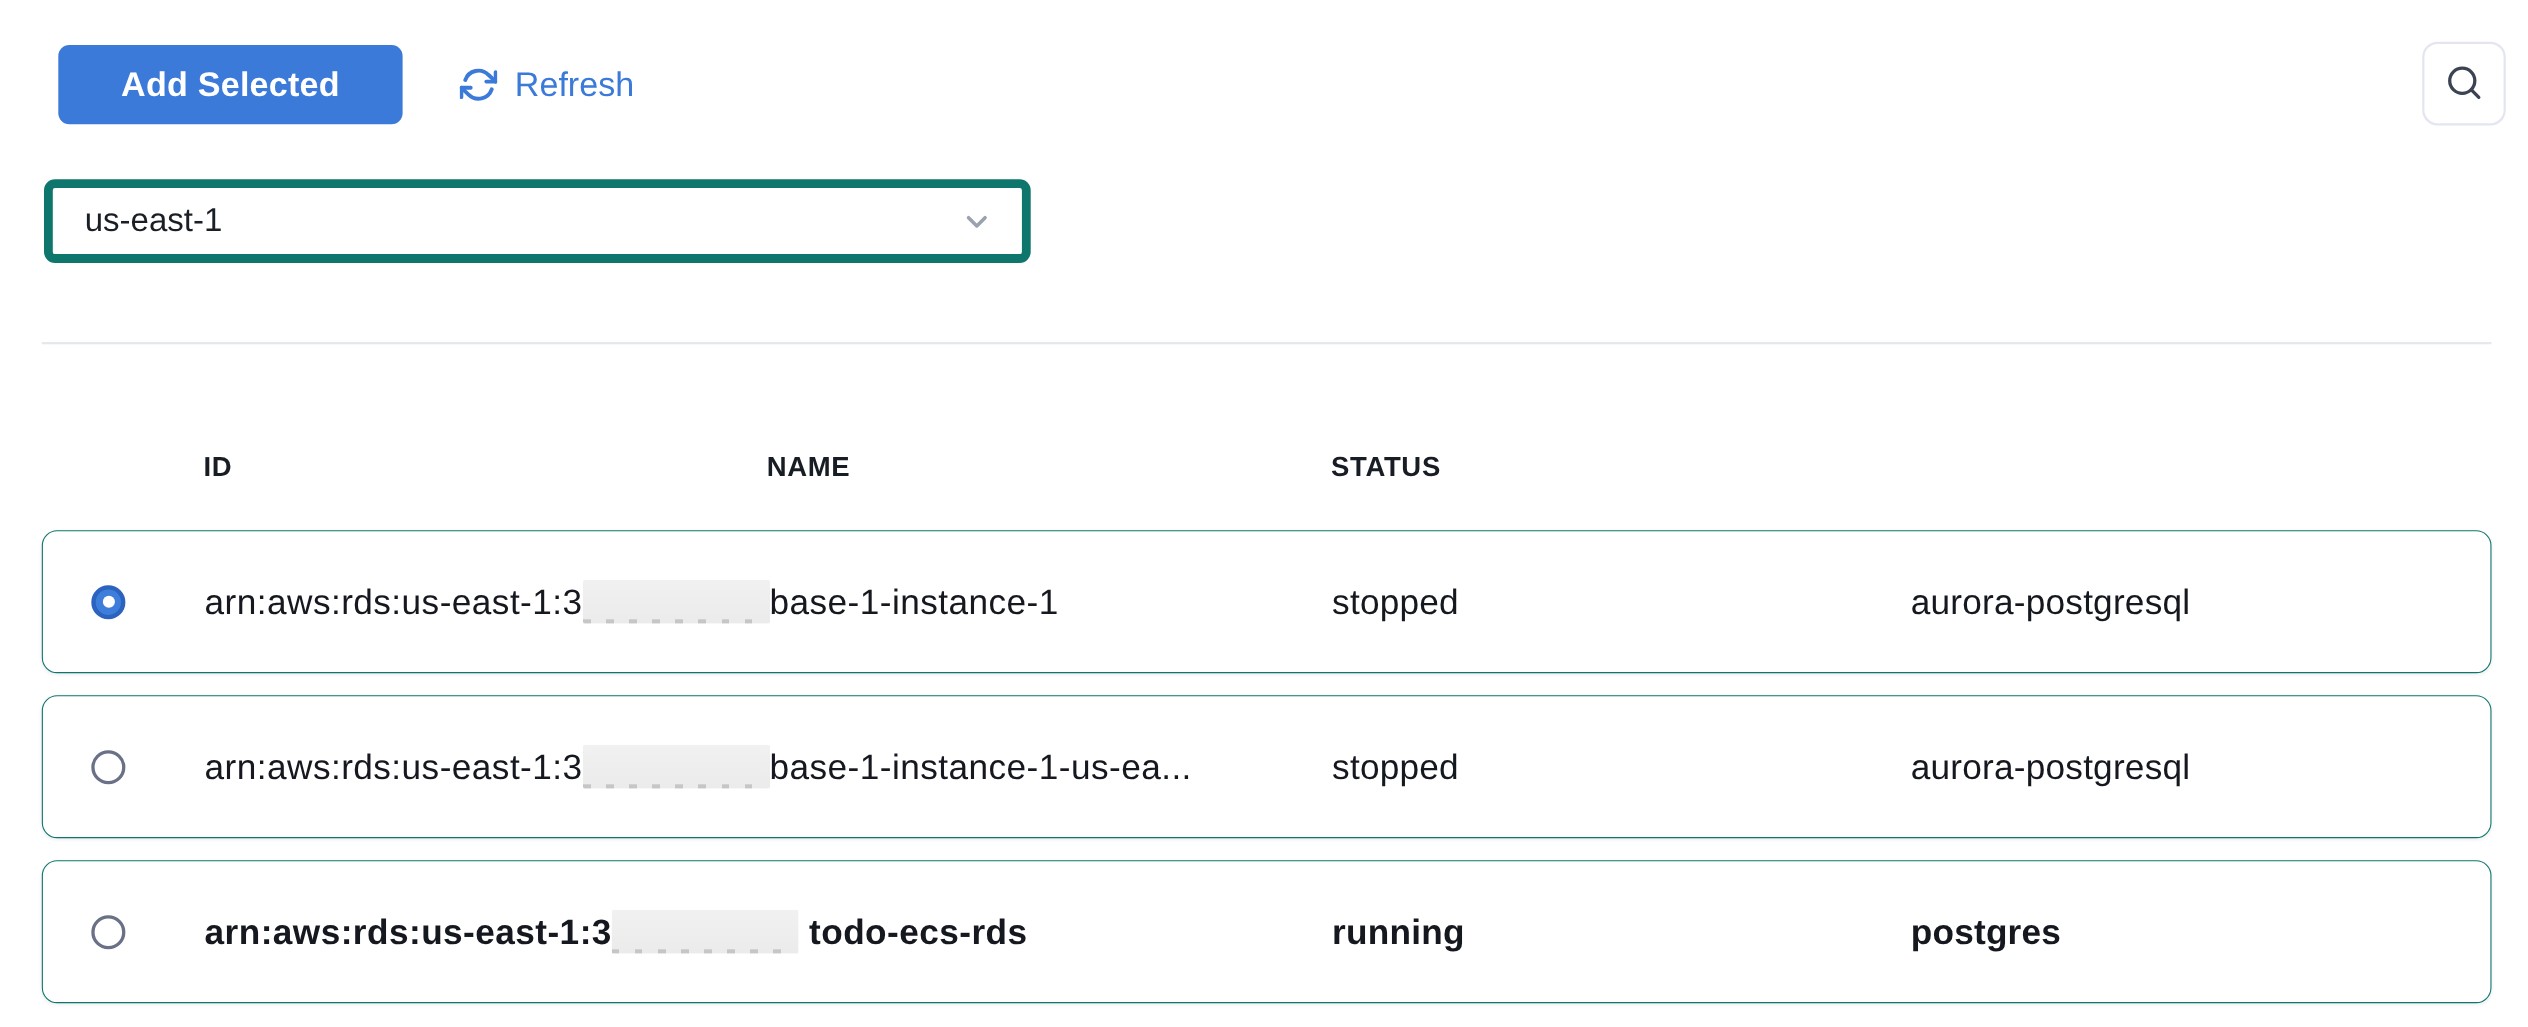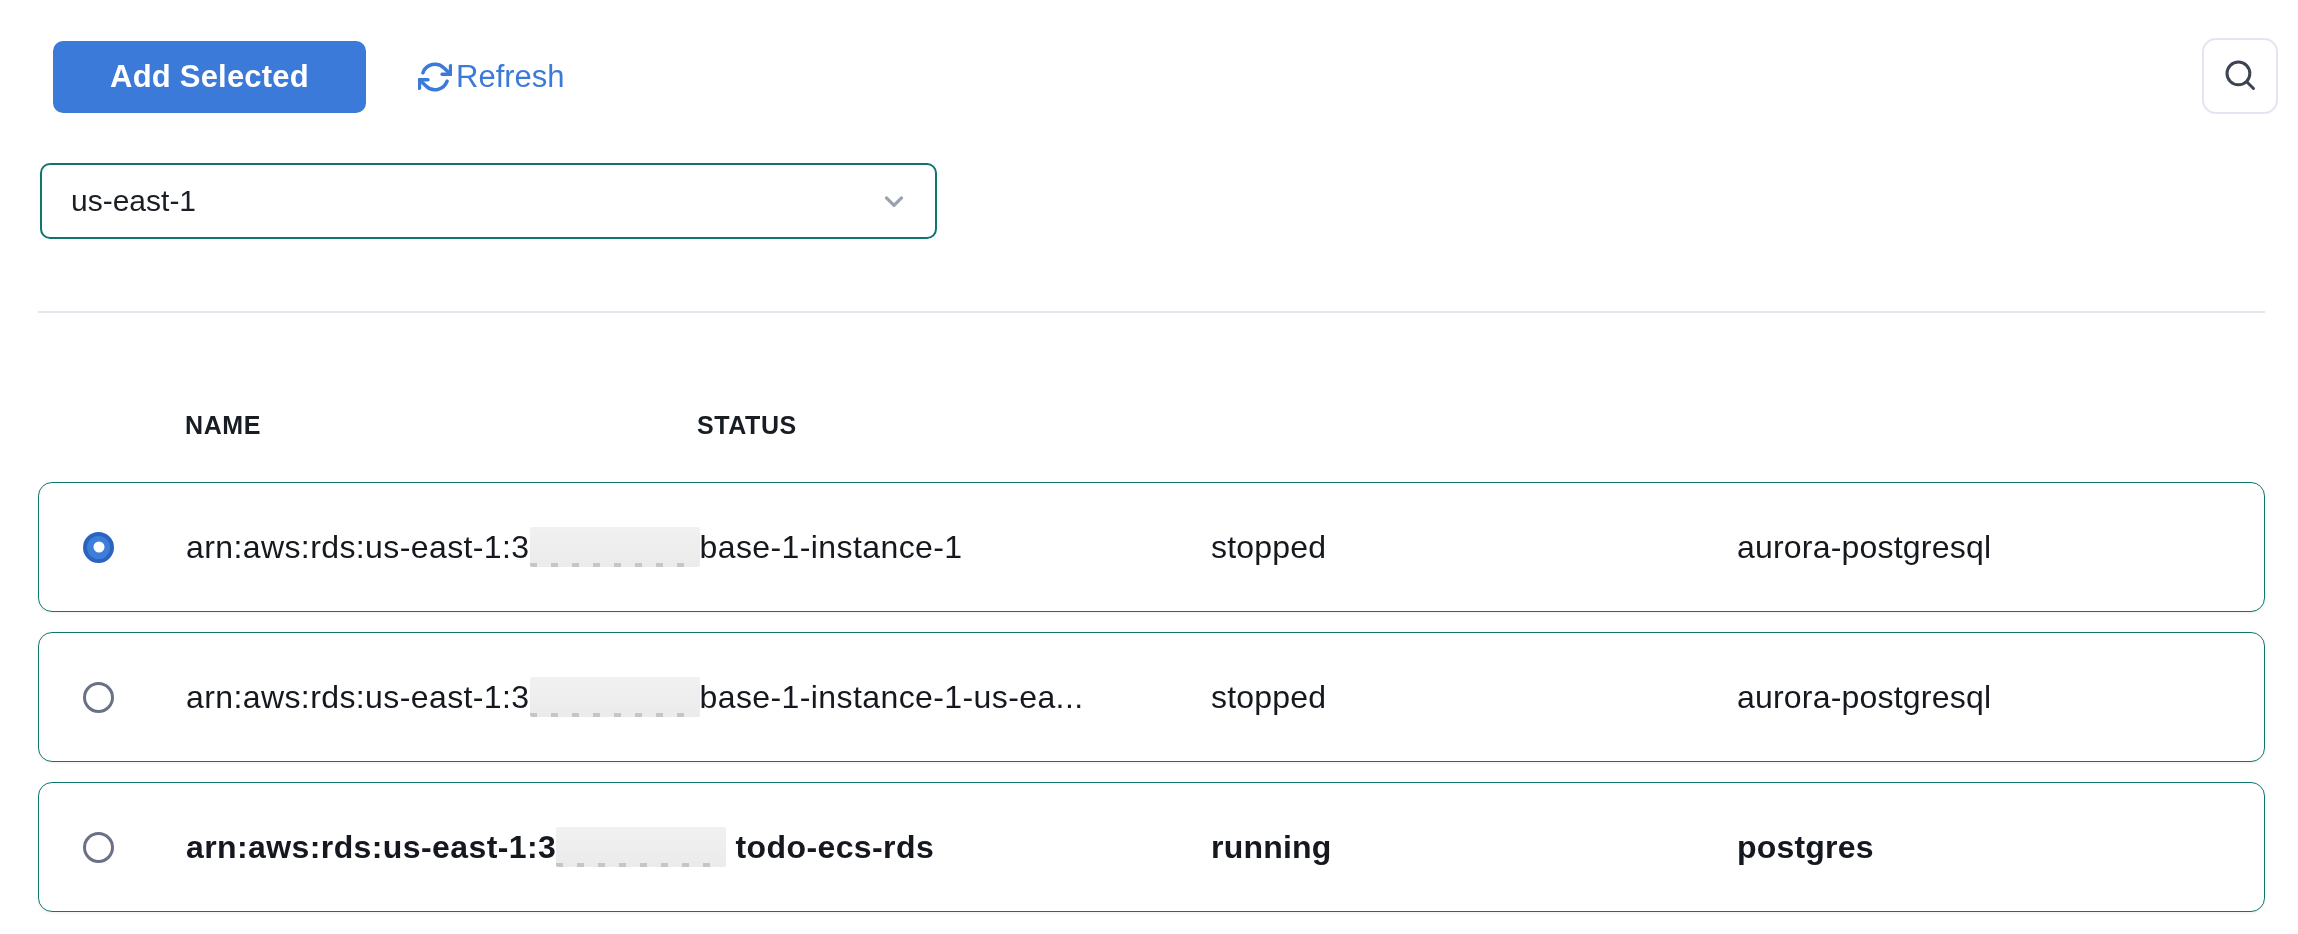--- a/index.html
+++ b/index.html
@@ -9,31 +9,31 @@
 
   
   .toolbar { position:absolute; left:40px; top:41px; height:72px;
              display:flex; align-items:center;padding-left:13px; }
   .btn-primary {
     width:313px; height:72px; border:none; border-radius:10px;
     background:var(--accent); color:#fff; font-family:inherit;
     font-size:31px; font-weight:700; letter-spacing:.2px; cursor:pointer;
     display:flex; align-items:center; justify-content:center;
   }
-  .refresh-link { margin-left:52px; display:flex; align-items:center; gap:4px;
+  .refresh-link { margin-left:52px; display:flex; align-items:center; gap:16px;
     color:var(--accent); font-size:31px; font-weight:500; text-decoration:none; cursor:pointer; }
   .refresh-link svg { display:block; }
 
   .search-btn { position:absolute; top:38px; right:20px; width:76px; height:76px;
     background:#fff; border:2px solid #e3e5f0; border-radius:14px; cursor:pointer;
     display:flex; align-items:center; justify-content:center; }
 
   
   .region-select { position:absolute; left:40px; top:163px; width:897px; height:76px;
-    border:2px solid #0f766e; border-radius:10px; background:#fff; cursor:pointer;
+    border:8px solid #0f766e; border-radius:10px; background:#fff; cursor:pointer;
     display:flex; align-items:center; padding:0 26px 0 29px;
     font-size:30px; color:#1a1f26; }
   .region-select .chev { margin-left:auto; display:flex; }
 
   
   .divider { position:absolute; left:38px; right:33px; top:311px; height:0;
     border-top:2px solid #e4e7ed; }
 
   
   .header-row { position:absolute; left:38px; right:33px; top:405px; height:40px;
@@ -98,20 +98,21 @@
       <svg width="30" height="30" viewBox="0 0 24 24" fill="none" stroke="#9aa1af" stroke-width="2.6" stroke-linecap="round" stroke-linejoin="round">
         <polyline points="6 9.5 12 15.5 18 9.5"></polyline>
       </svg>
     </span>
   </div>
 
   <div class="divider"></div>
 
   <div class="header-row">
     <span></span>
+    <span class="th">ID</span>
     <span class="th">NAME</span>
     <span class="th">STATUS</span>
   </div>
 
   <div class="row-card row-0">
     <span class="radio-cell">
       <span class="radio selected"></span>
     </span>
     <span class="idname">
       <span>arn:aws:rds:us-east-1:3</span><span class="redacted"></span><span>base-1-instance-1</span>

